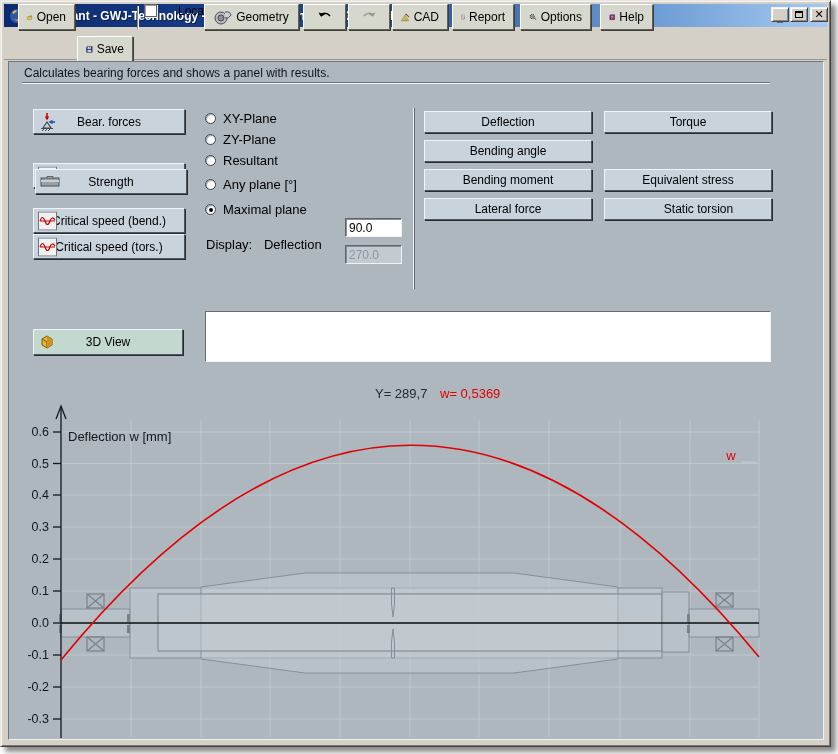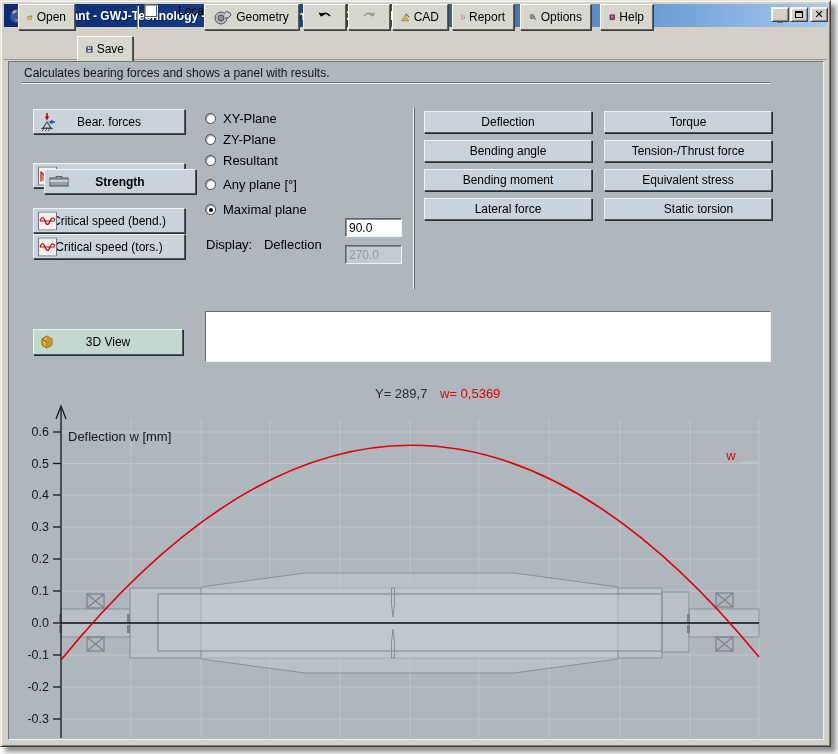--- a/index.html
+++ b/index.html
@@ -200,21 +200,21 @@
 
   <div class="pbtn" style="left:33px;top:143px;width:152px;height:25px;margin-top:20px;">
     <svg class="icn" width="19" height="19" viewBox="0 0 19 19">
       <rect x="0.5" y="0.5" width="18" height="18" fill="#f0f1f3" stroke="#70767c"></rect>
       <path d="M3,5 v10 M3,5 Q9,14 16,6" fill="none" stroke="#cc0000" stroke-width="1.2"></path>
       <path d="M5,7.4 v7 M7,8.8 v5.6 M9,9.4 v5 M11,9.2 v5.2 M13,8.2 v6.2" stroke="#cc0000" stroke-width="0.9"></path>
     </svg>
     <span>Deflection, ...</span>
   </div>
 
-  <div class="pbtn" style="left:44px;top:169px;width:152px;height:25px;font-weight:bold;">
+  <div class="pbtn" style="left:35px;top:169px;width:152px;height:25px;">
     <svg class="icn" width="20" height="16" viewBox="0 0 20 16">
       <rect x="1" y="4" width="18" height="8" fill="#9aa0a6" stroke="#4a4e52"></rect>
       <rect x="1" y="6" width="18" height="2" fill="#c9ced2"></rect>
       <path d="M7,4 v-1.5 h6 v1.5" fill="#9aa0a6" stroke="#4a4e52" stroke-width="0.8"></path>
     </svg>
     <span>Strength</span>
   </div>
 
   <div class="pbtn" style="left:33px;top:208px;width:152px;height:25px;">
     <svg class="icn" width="19" height="19" viewBox="0 0 19 19">
@@ -271,23 +271,20 @@
     </div>
   <div class="pbtn" style="left:424px;top:169px;width:168px;height:22px;">
       <span>Bending moment</span>
     </div>
   <div class="pbtn" style="left:424px;top:198px;width:168px;height:22px;">
       <span>Lateral force</span>
     </div>
 
   <div class="pbtn" style="left:604px;top:111px;width:168px;height:22px;">
       <span>Torque</span>
-    </div>
-  <div class="pbtn" style="left:604px;top:140px;width:168px;height:22px;">
-      <span>Tension-/Thrust force</span>
     </div>
   <div class="pbtn" style="left:604px;top:169px;width:168px;height:22px;">
       <span>Equivalent stress</span>
     </div>
   <div class="pbtn" style="left:604px;top:198px;width:168px;height:22px;padding-left:21px;">
       <span>Static torsion</span>
     </div>
 
   <div class="pbtn greenbtn" style="left:33px;top:329px;width:150px;height:26px;">
     <svg class="icn" width="18" height="18" viewBox="0 0 18 18">

